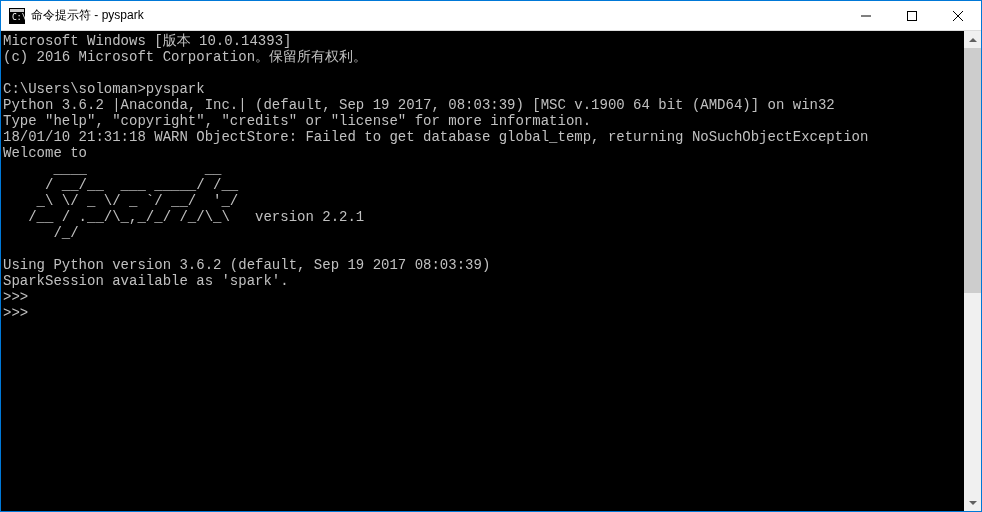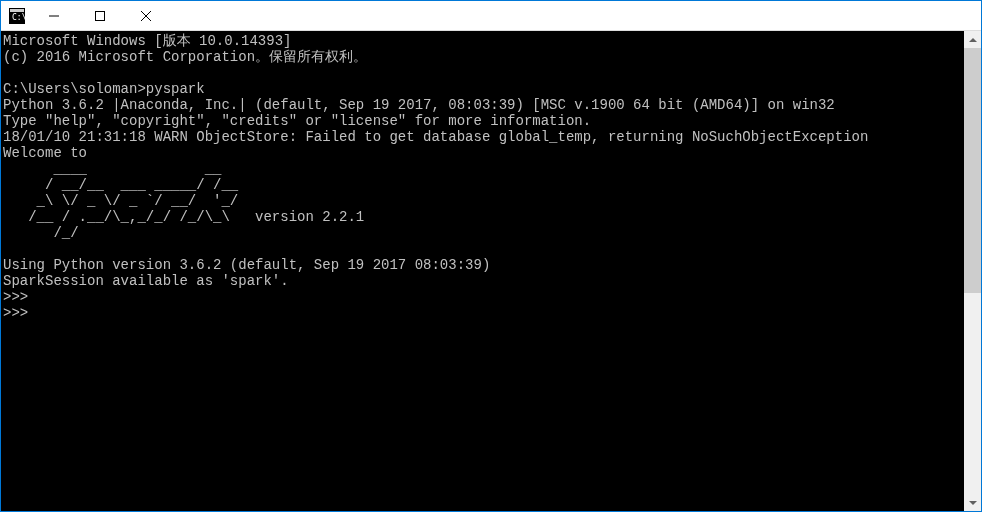--- a/index.html
+++ b/index.html
@@ -99,20 +99,21 @@
 <body>
 
 <div class="titlebar">
   <span class="titlebar-icon">
     <svg width="16" height="16" viewBox="0 0 16 16">
       <rect x="0" y="0" width="16" height="16" fill="#000"></rect>
       <rect x="1" y="1" width="14" height="3" fill="#ccc"></rect>
       <text x="3" y="12" font-size="8" fill="#fff" font-family="monospace">C:\</text>
     </svg>
   </span>
+  <span class="titlebar-title">命令提示符 - pyspark</span>
   <div class="titlebar-controls">
     <button class="titlebar-btn">
       <svg width="10" height="10" viewBox="0 0 10 10">
           <line x1="0" y1="5" x2="10" y2="5" stroke="#000" stroke-width="1"></line>
         </svg>
     </button>
     <button class="titlebar-btn">
       <svg width="10" height="10" viewBox="0 0 10 10">
           <rect x="0.5" y="0.5" width="9" height="9" fill="none" stroke="#000" stroke-width="1"></rect>
         </svg>

